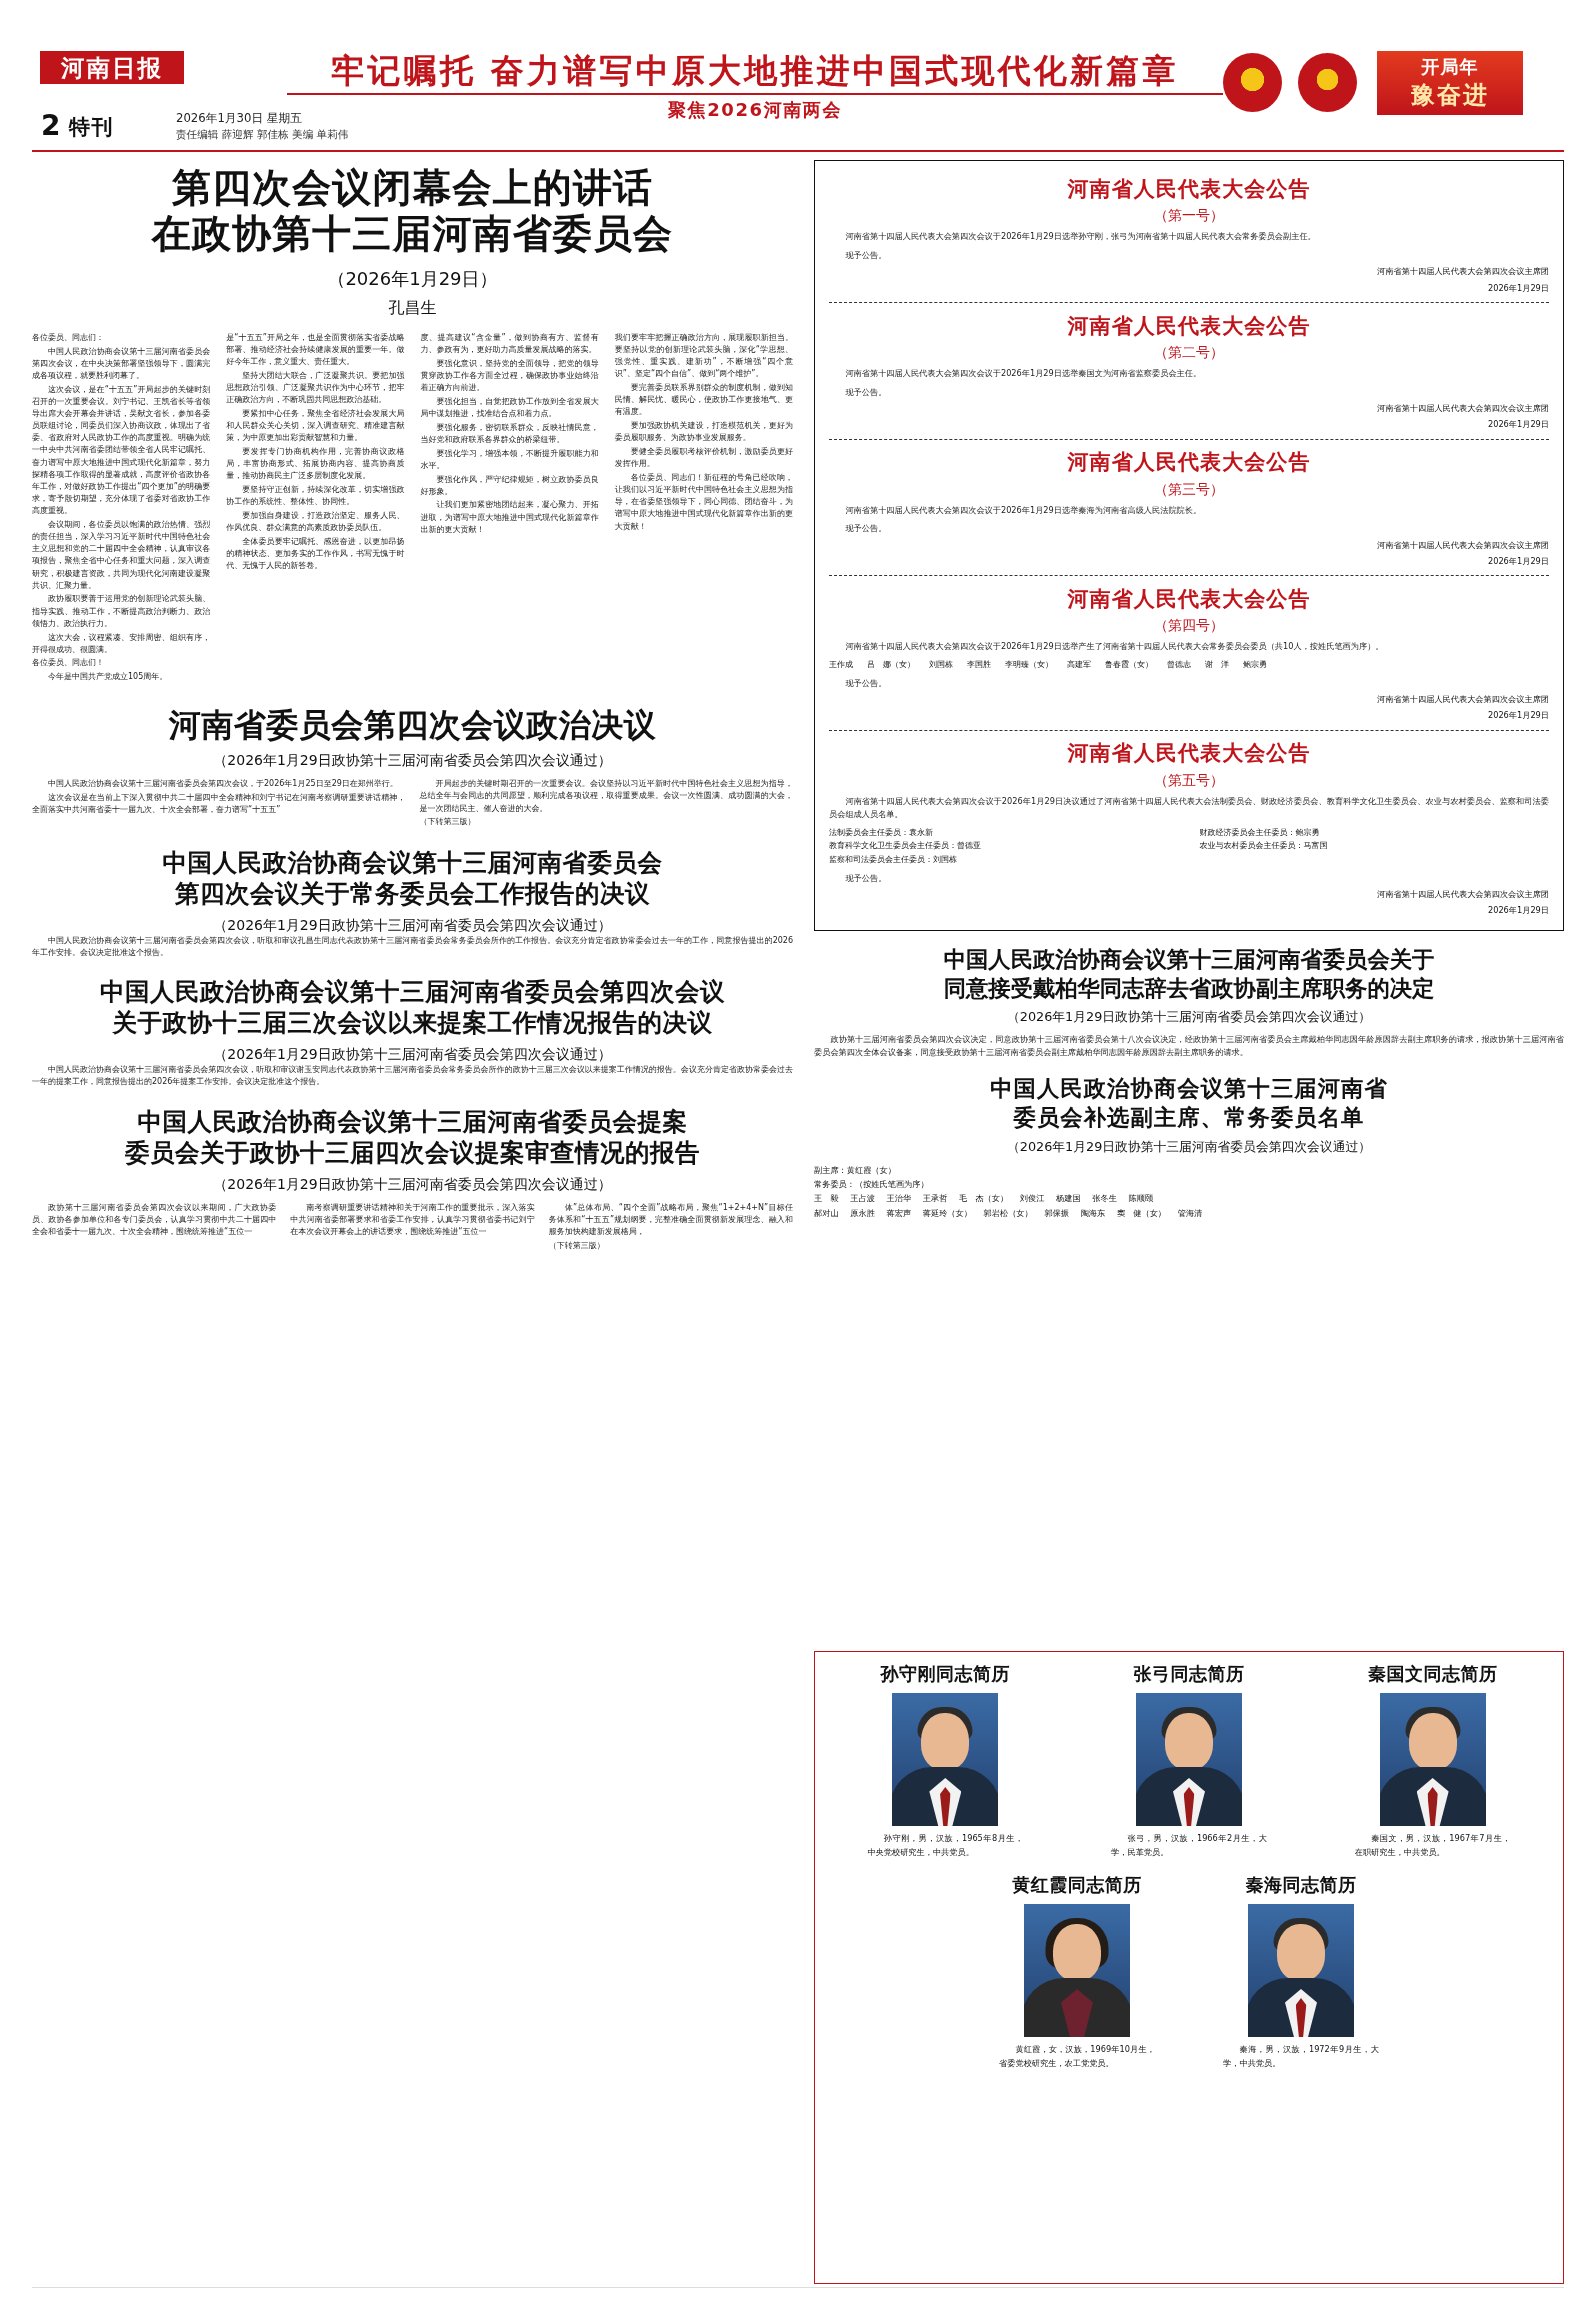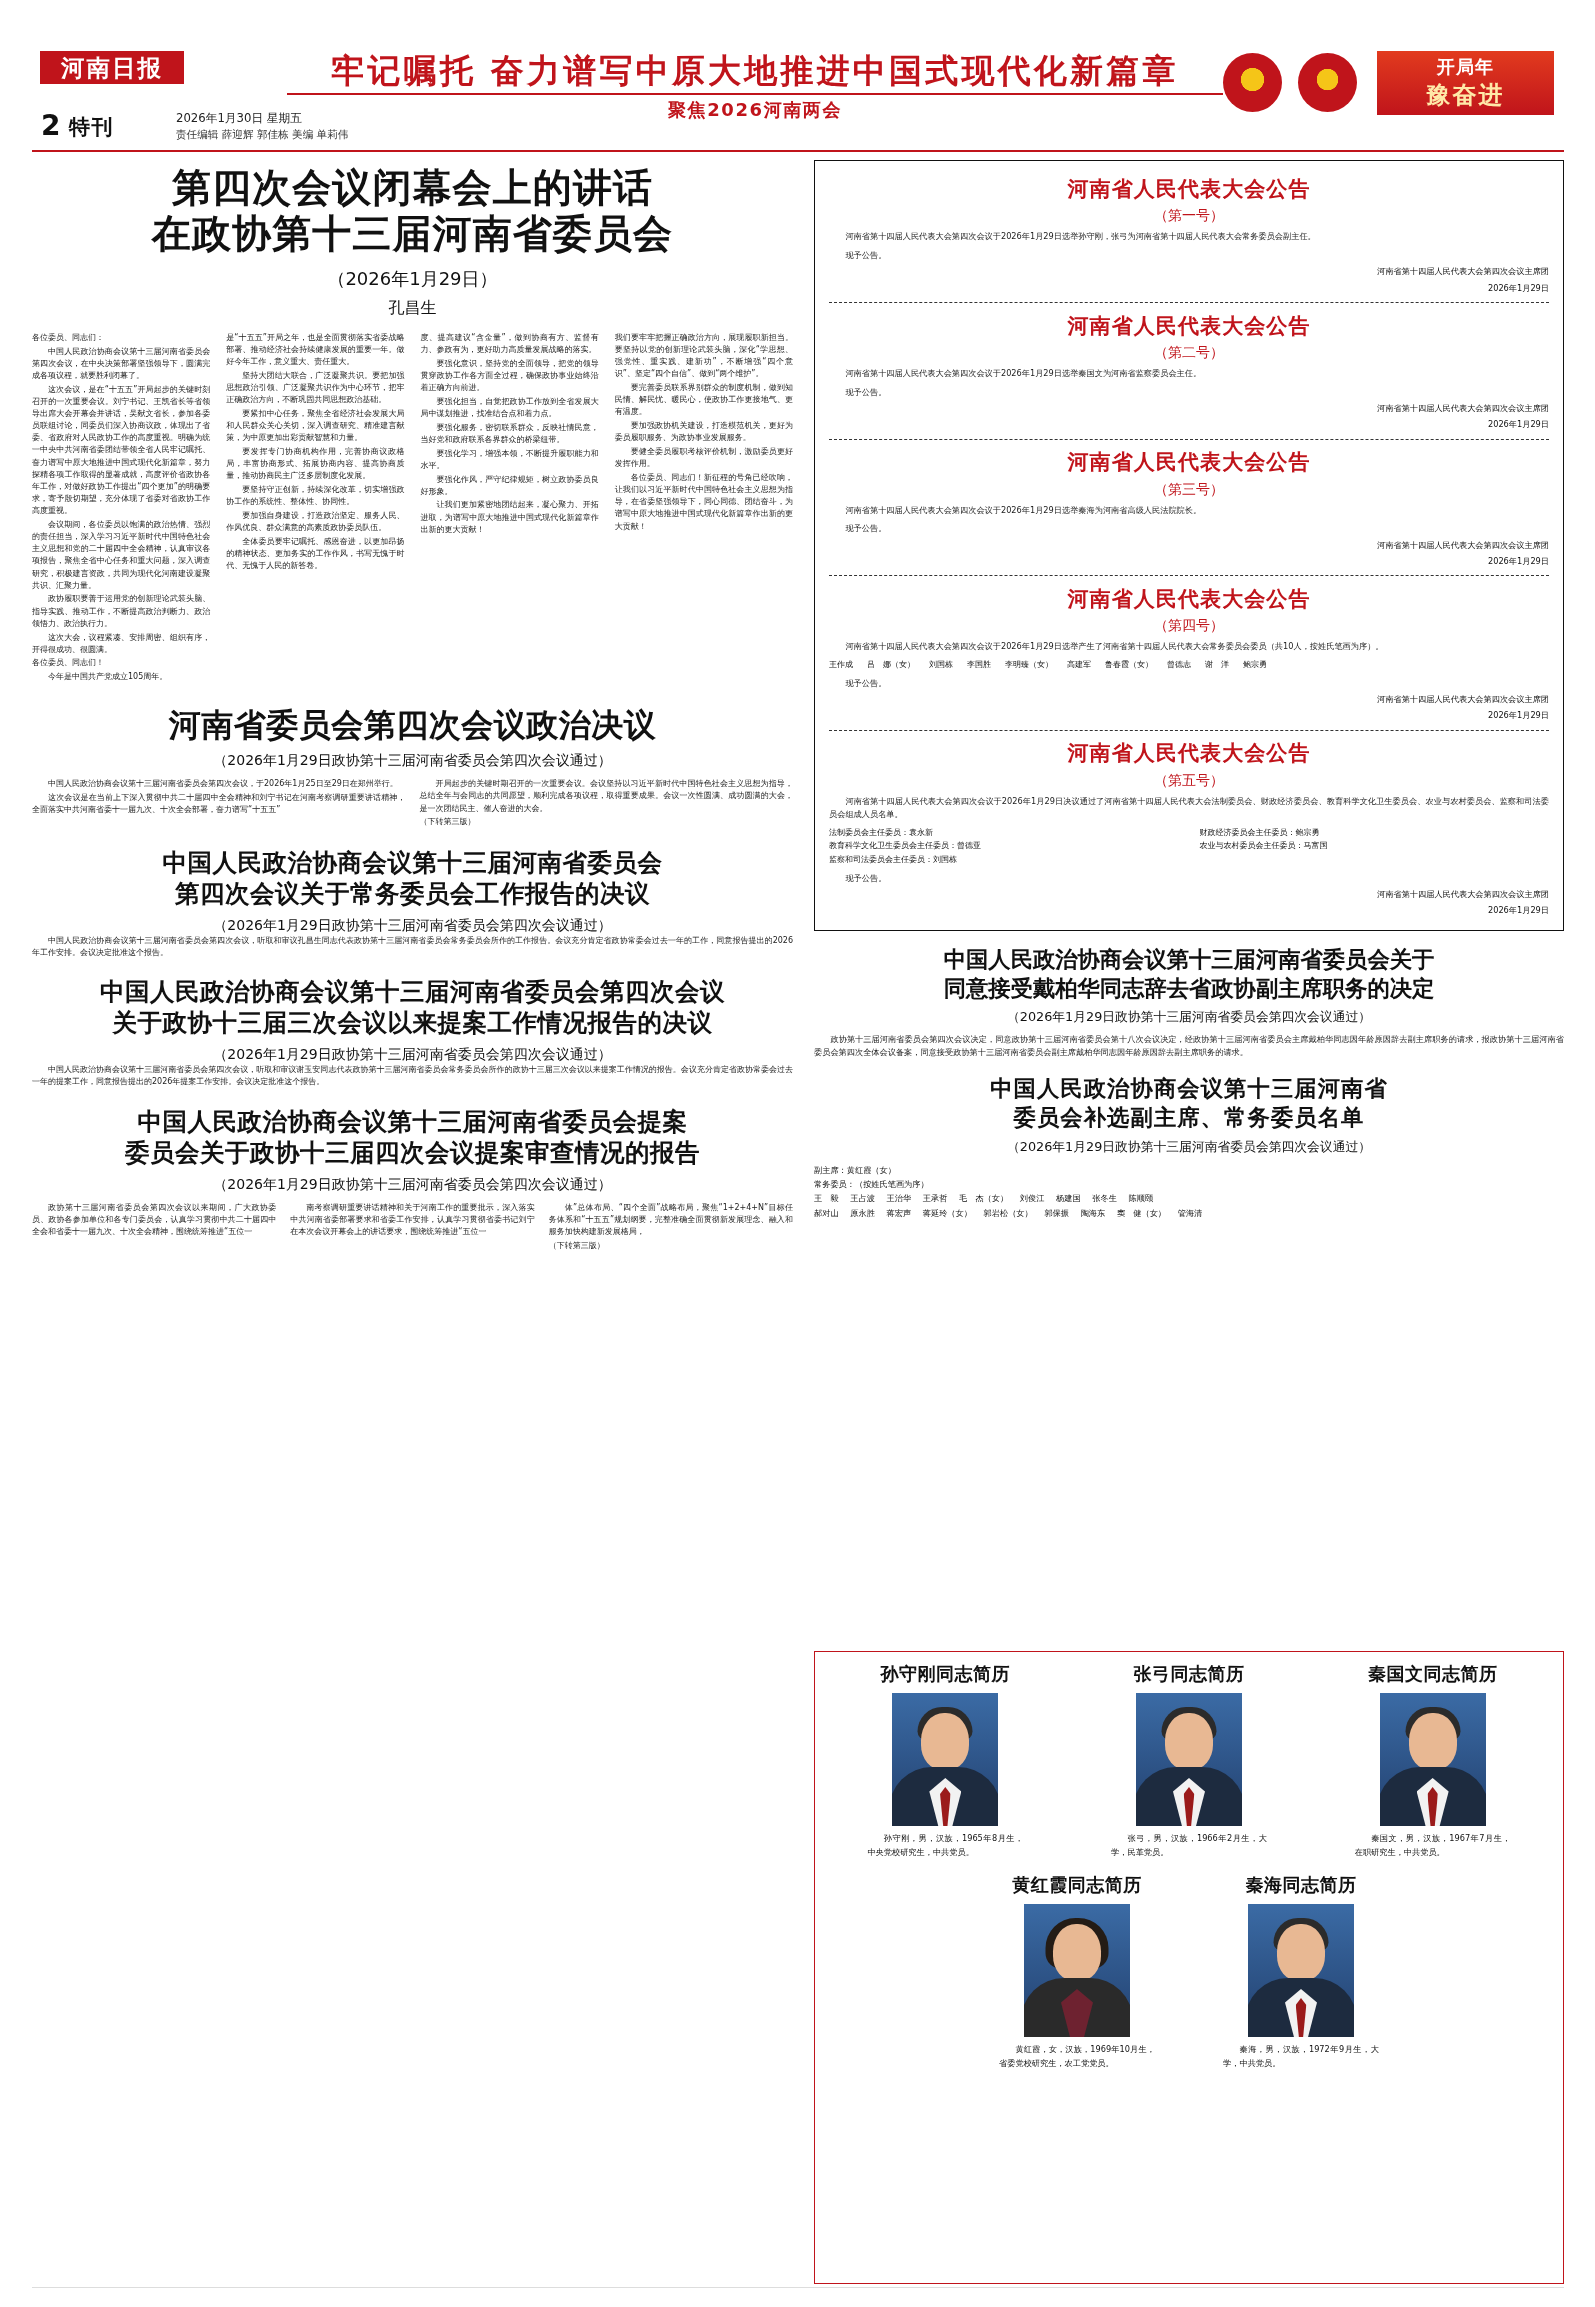--- a/index.html
+++ b/index.html
@@ -8,21 +8,21 @@
 
   
   .masthead{position:absolute;left:0;top:0;width:1595px;height:133px;}
   .logo-box{position:absolute;left:40px;top:51px;width:144px;height:33px;background:#c0141b;display:flex;align-items:center;justify-content:center;}
   .logo-box span{color:#fff;font-size:23.4px;font-weight:bold;letter-spacing:2.1px;font-family:"DejaVu Sans",sans-serif;}
   .headline{position:absolute;left:287px;top:49px;width:936px;text-align:center;color:#c0141b;font-size:33px;font-weight:bold;letter-spacing:3.2px;font-family:"DejaVu Sans",sans-serif;}
   .subline{position:absolute;left:287px;top:98px;width:936px;text-align:center;color:#c0141b;font-size:18px;font-weight:bold;letter-spacing:1.6px;font-family:"DejaVu Sans",sans-serif;}
   .emblem{position:absolute;top:53px;width:59px;height:59px;border-radius:50%;}
   .emblem1{left:1223px;background:radial-gradient(circle at 50% 45%,#f5c518 0 26%,#c0141b 27% 100%);}
   .emblem2{left:1298px;background:radial-gradient(circle at 50% 45%,#f5c518 0 24%,#c0141b 25% 100%);}
-  .slogan{position:absolute;left:1377px;top:51px;width:177px;height:64px;background:linear-gradient(180deg,#e23b1e,#c0141b);display:flex;flex-direction:column;align-items:center;justify-content:center;color:#fff;font-family:"DejaVu Sans",sans-serif;}
+  .slogan{position:absolute;left:1377px;top:51px;width:146px;height:64px;background:linear-gradient(180deg,#e23b1e,#c0141b);display:flex;flex-direction:column;align-items:center;justify-content:center;color:#fff;font-family:"DejaVu Sans",sans-serif;}
   .slogan .l1{font-size:18px;font-weight:bold;letter-spacing:1.1px;}
   .slogan .l2{font-size:24px;font-weight:bold;letter-spacing:2.1px;color:#ffe9a8;}
   .rule-red{position:absolute;left:287px;top:93px;width:936px;height:1.6px;background:#c0141b;}
 
   .pgnum{position:absolute;left:41px;top:109px;font-size:28px;font-weight:bold;font-family:"DejaVu Sans",sans-serif;}
   .pgsec{position:absolute;left:69px;top:113px;font-size:21px;font-weight:bold;font-family:"DejaVu Sans",sans-serif;letter-spacing:1.6px;}
   .pgdate{position:absolute;left:176px;top:111px;font-size:11.7px;color:#222;font-family:"DejaVu Sans",sans-serif;}
   .pgeditor{position:absolute;left:176px;top:128px;font-size:10.6px;color:#333;font-family:"DejaVu Sans",sans-serif;}
   .hrule{position:absolute;left:32px;top:150px;width:1532px;height:2.1px;background:#c0141b;}
 

